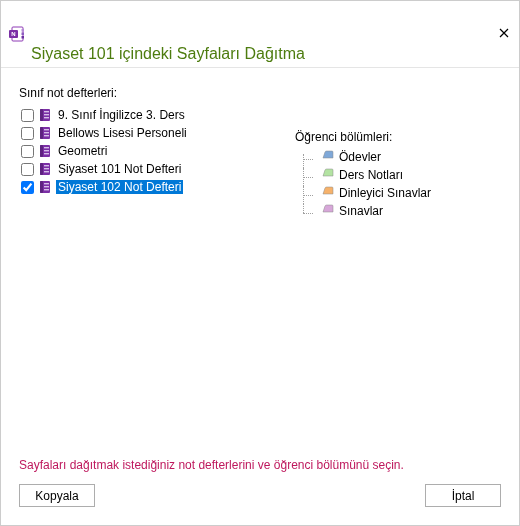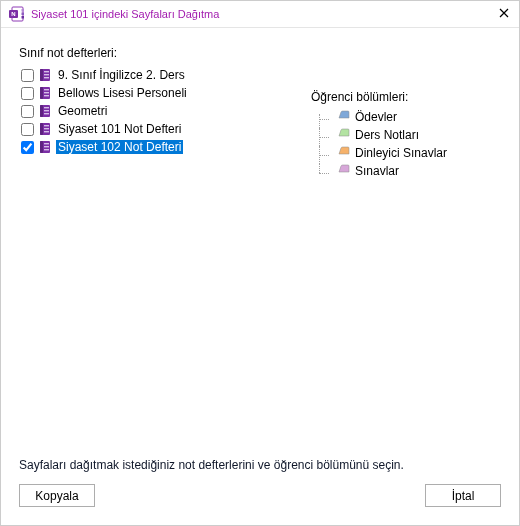--- a/index.html
+++ b/index.html
@@ -23,23 +23,24 @@
     }
     .titlebar {
       display: flex;
       align-items: center;
       padding: 4px 6px 4px 8px;
       border-bottom: 1px solid #e5e5e5;
       background: #fff;
     }
     .titlebar .title {
       flex: 1;
-      font-size: 11px;
-      color: #a21caf;
+      font-size: 16px;
+      color: #4d7c0f;
       margin-left: 6px;
+      margin-top: 40px;
     }
     .titlebar .close {
       width: 18px;
       height: 18px;
       display: flex;
       align-items: center;
       justify-content: center;
       cursor: pointer;
     }
     .titlebar .close svg { width: 10px; height: 10px; }
@@ -48,21 +49,21 @@
       height: 16px;
       display: flex;
       align-items: center;
       justify-content: center;
     }
     .app-icon svg { width: 16px; height: 16px; }
     .content {
       display: flex;
       flex: 1;
       padding: 18px 18px 8px 18px;
-      gap: 32px;
+      gap: 16px;
       min-height: 0;
     }
     .column {
       display: flex;
       flex-direction: column;
     }
     .col-left { width: 260px; }
     .col-right { flex: 1; margin-top: 44px; }
     .col-header {
       font-size: 12px;
@@ -140,21 +141,21 @@
       height: 10px;
       display: flex;
       align-items: center;
       justify-content: center;
     }
     .sec-icon svg { width: 14px; height: 10px; }
     .sec-label { white-space: nowrap; }
     .instruction {
       padding: 10px 18px 12px 18px;
       font-size: 12px;
-      color: #0f172a;
+      color: #be185d;
     }
     .buttons {
       display: flex;
       justify-content: space-between;
       gap: 8px;
       padding: 0 18px 18px 18px;
     }
     .btn {
       min-width: 76px;
       height: 23px;
@@ -201,21 +202,21 @@
             <input type="checkbox" style="">
             <span class="nb-icon">
               <svg viewBox="0 0 14 14">
                 <rect x="2" y="1" width="10" height="12" rx="1" fill="#7b2fa5"></rect>
                 <rect x="2" y="1" width="3" height="12" rx="1" fill="#5e2380"></rect>
                 <rect x="6" y="3" width="5" height="1.4" fill="#d7bde9"></rect>
                 <rect x="6" y="6" width="5" height="1.4" fill="#d7bde9"></rect>
                 <rect x="6" y="9" width="5" height="1.4" fill="#d7bde9"></rect>
               </svg>
             </span>
-            <span class="nb-label">9. Sınıf İngilizce 2. Ders</span>
+            <span class="nb-label">9. Sınıf İngilizce 3. Ders</span>
           </div>
           <div class="nb-item">
             <input type="checkbox" style="">
             <span class="nb-icon">
               <svg viewBox="0 0 14 14">
                 <rect x="2" y="1" width="10" height="12" rx="1" fill="#7b2fa5"></rect>
                 <rect x="2" y="1" width="3" height="12" rx="1" fill="#5e2380"></rect>
                 <rect x="6" y="3" width="5" height="1.4" fill="#d7bde9"></rect>
                 <rect x="6" y="6" width="5" height="1.4" fill="#d7bde9"></rect>
                 <rect x="6" y="9" width="5" height="1.4" fill="#d7bde9"></rect>

